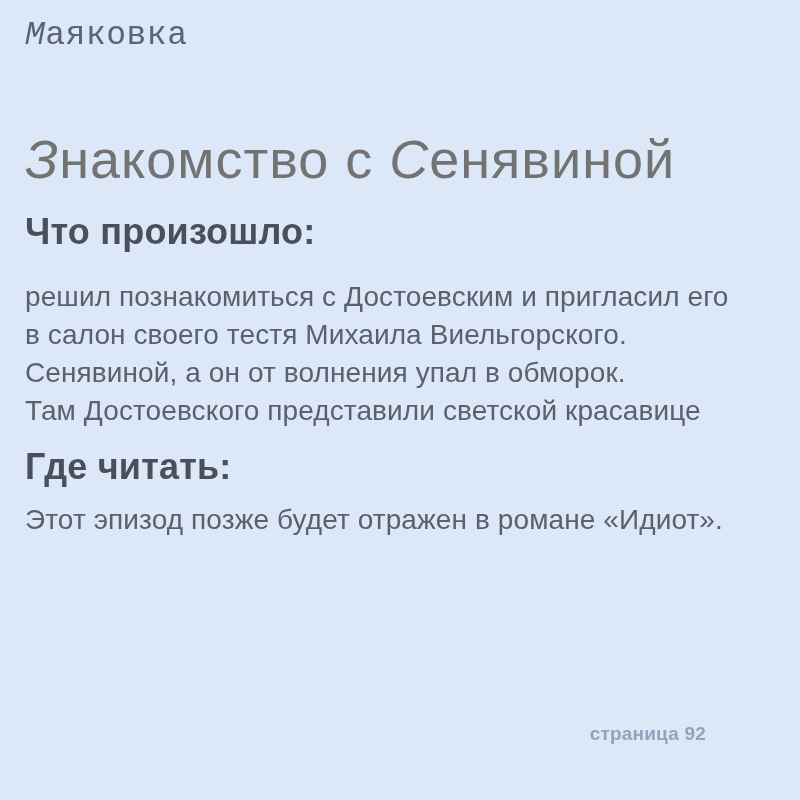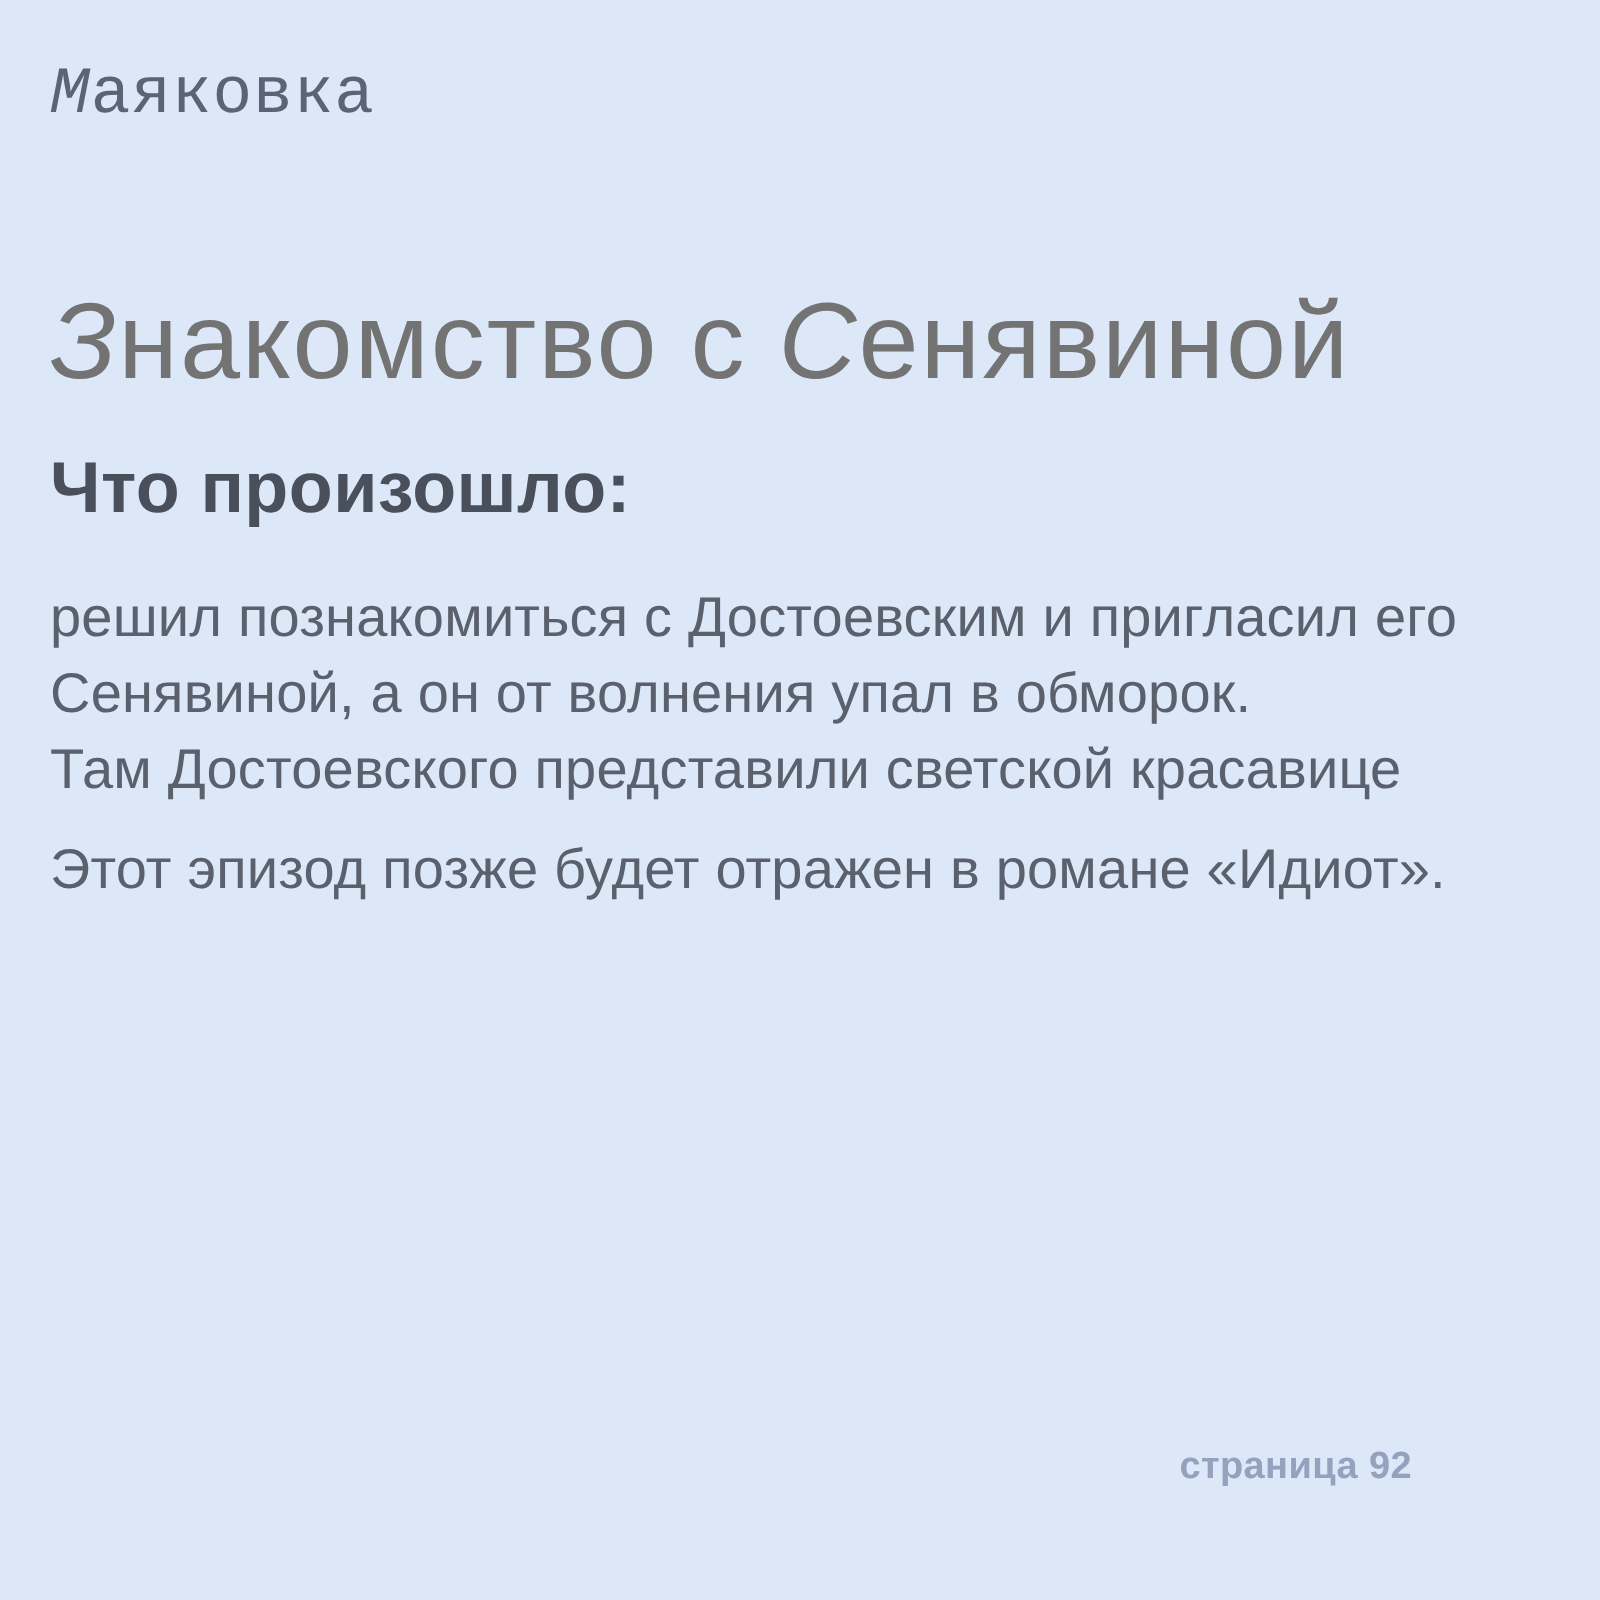--- a/index.html
+++ b/index.html
@@ -11,21 +11,21 @@
     height: 800px;
     background: #dce7f8;
     overflow: hidden;
     font-family: "Liberation Sans", "DejaVu Sans", sans-serif;
   }
   .card {
     position: relative;
     width: 720px;
     height: 800px;
     box-sizing: border-box;
-    padding: 12px 25px;
+    padding: 0 25px;
     background: #dce7f8;
   }
   
   .logo {
     margin: 0;
     padding-top: 16px;
     font-family: "Liberation Mono", "DejaVu Sans Mono", monospace;
     font-size: 33px;
     line-height: 1.2;
     font-weight: 400;
@@ -94,24 +94,26 @@
 <div class="card">
 
   <h1 class="logo"><span class="initial">М</span><span>аяковка</span></h1>
 
   <h2 class="title"><span class="initial">З</span><span>накомство с </span><span class="initial">С</span><span>енявиной</span></h2>
 
   <h3 class="section-heading first">Что произошло:</h3>
 
   <div class="para first">
     <div class="line">решил познакомиться с Достоевским и пригласил его</div>
+    <div class="line">в салон своего тестя Михаила Виельгорского.</div>
     <div class="line">Сенявиной, а он от волнения упал в обморок.</div>
     <div class="line">Там Достоевского представили светской красавице</div>
   </div>
 
+  <h3 class="section-heading second">Где читать:</h3>
 
   <div class="para second">
     <div class="line">Этот эпизод позже будет отражен в романе «Идиот».</div>
   </div>
 
   <div class="page-number">страница 92</div>
 
 </div>
 
 </body></html>

